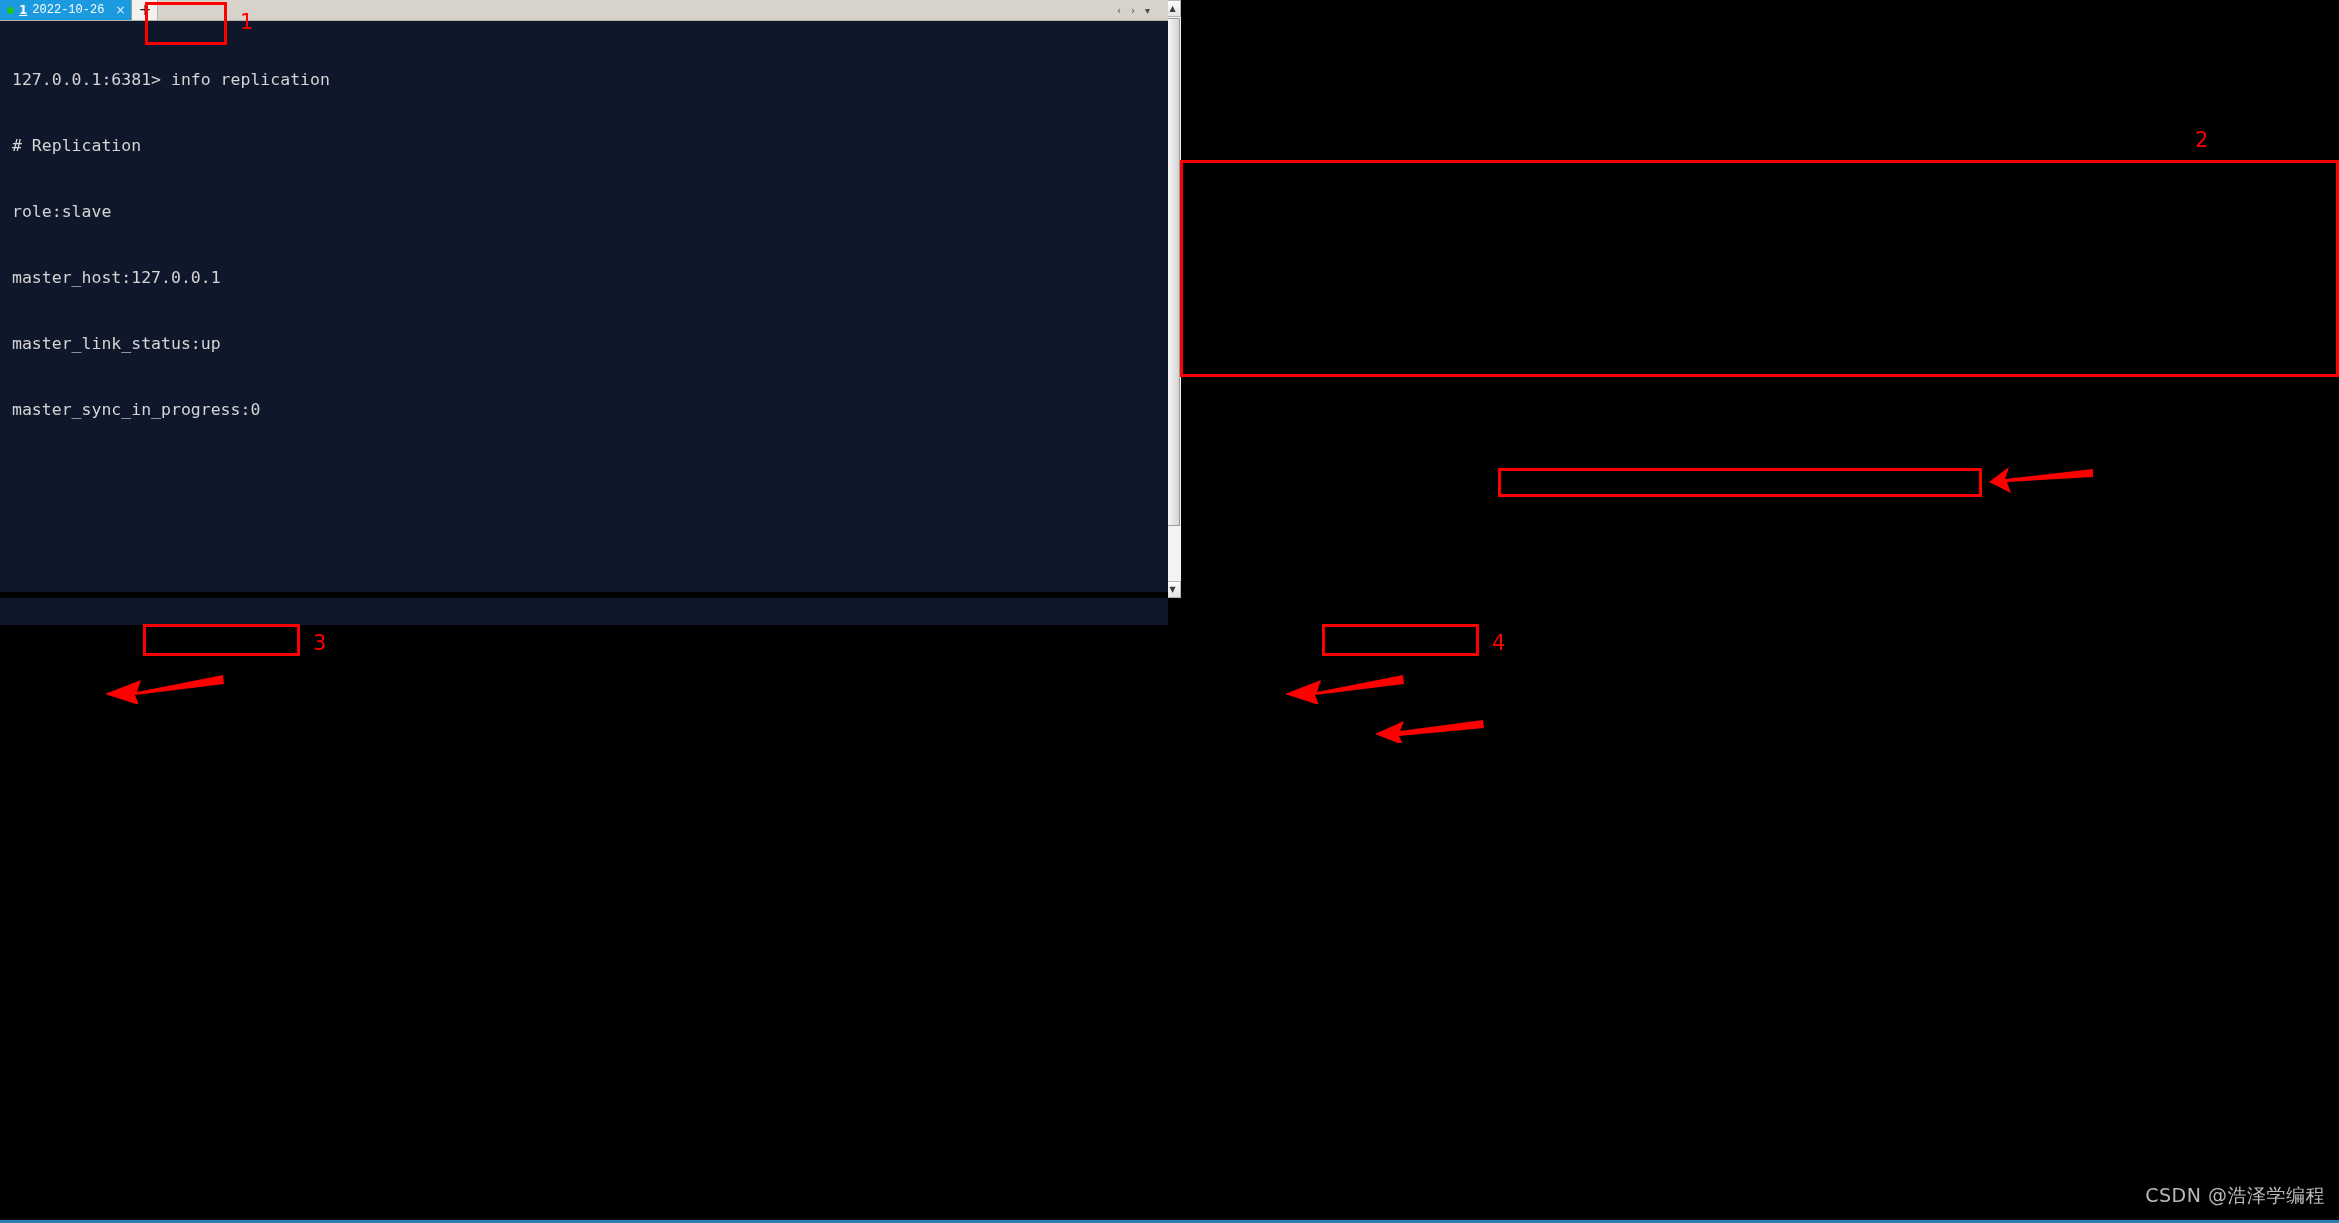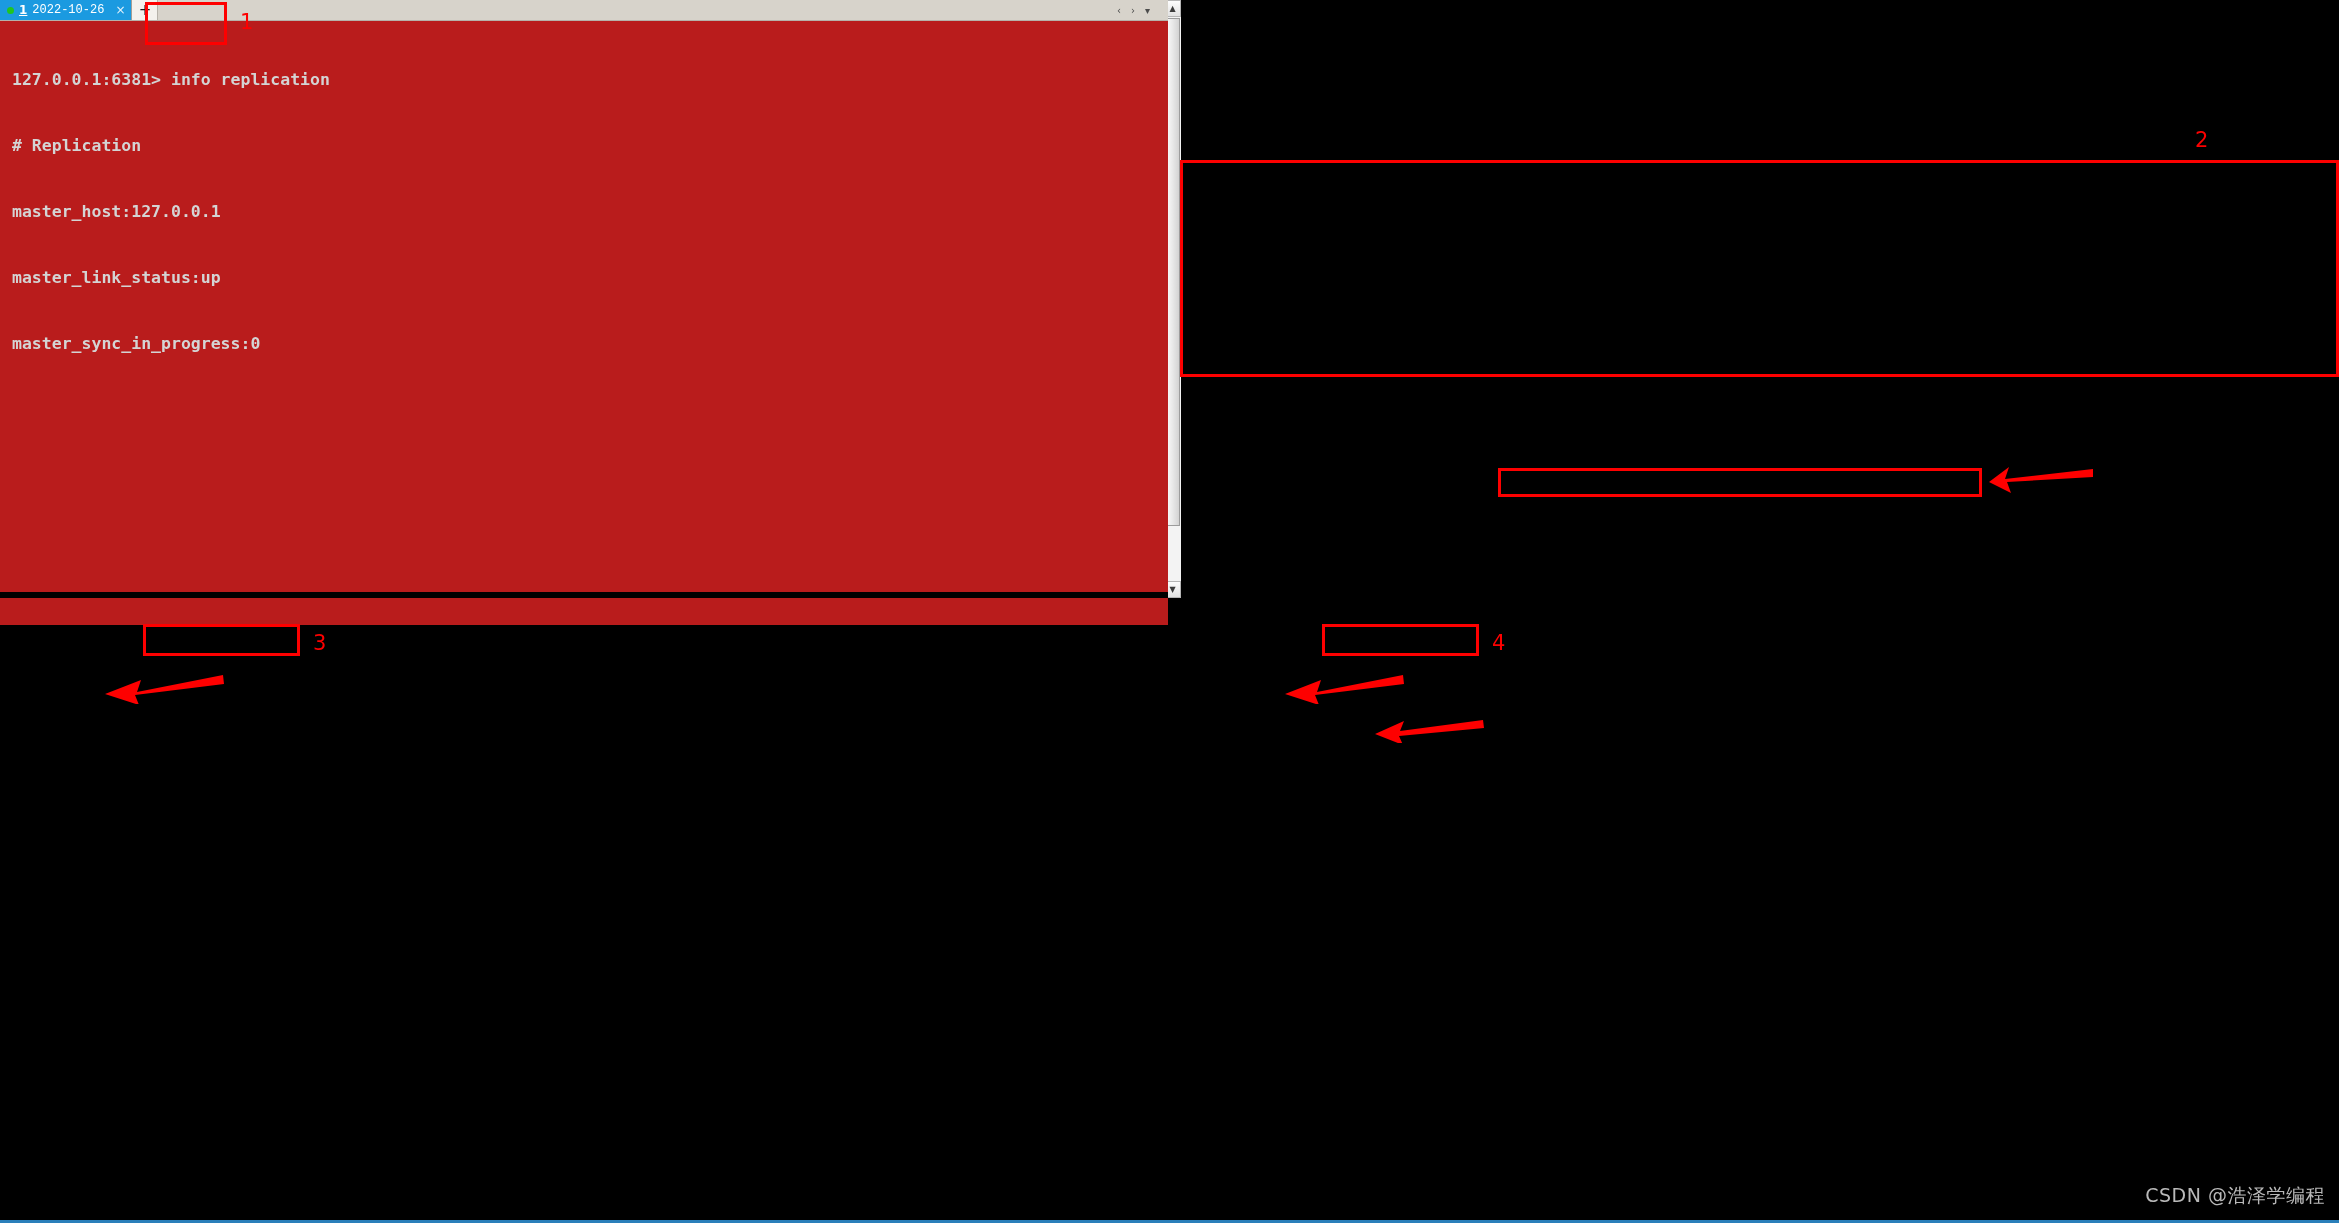--- a/index.html
+++ b/index.html
@@ -91,21 +91,21 @@
     background: #f3f1ed; color: #1d1d1d; font-size: 15px; line-height: 1;
     border-right: 1px solid #b6b2aa;
   }
   .tabbar-spacer { flex: 1 1 auto; }
   .tab-nav {
     display: flex; align-items: center; gap: 10px; padding: 0 9px 0 0;
     color: #4c4c4c; font-size: 10px;
   }
 
   
-  .tabbody { position: absolute; left: 0; top: 21px; right: 0; bottom: 0; background: #b91c1c; overflow: hidden; font-weight: bold; }
+  .tabbody { position: absolute; left: 0; top: 21px; right: 0; bottom: 0; background: #0f172a; overflow: hidden; }
 
   
   .ann-box {
     position: absolute; border: 3px solid #fe0000; pointer-events: none;
   }
   .ann-num {
     position: absolute; color: #fe0000; font-size: 21px;
     font-family: "DejaVu Sans", "Liberation Sans", sans-serif;
     font-weight: 400; pointer-events: none;
   }
@@ -225,20 +225,21 @@
       <div class="tab-nav">
         <span>‹</span>
         <span>›</span>
         <span>▾</span>
       </div>
     </div>
     <div class="tabbody">
       <div class="term" style="padding-left:12px;">
         <div class="line"><span>127.0.0.1:6381&gt; </span><span>info replication</span></div>
         <div class="line"># Replication</div>
+        <div class="line">role:slave</div>
         <div class="line">master_host:127.0.0.1</div>
         <div class="line">master_link_status:up</div>
         <div class="line">master_sync_in_progress:0</div>
         
         
         
         
         
         
         

